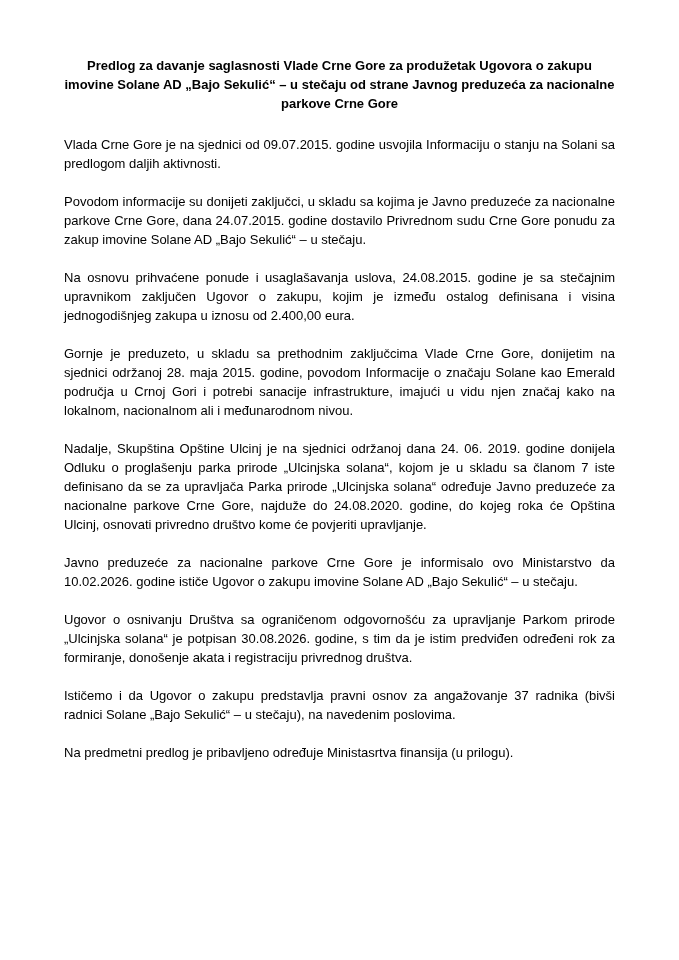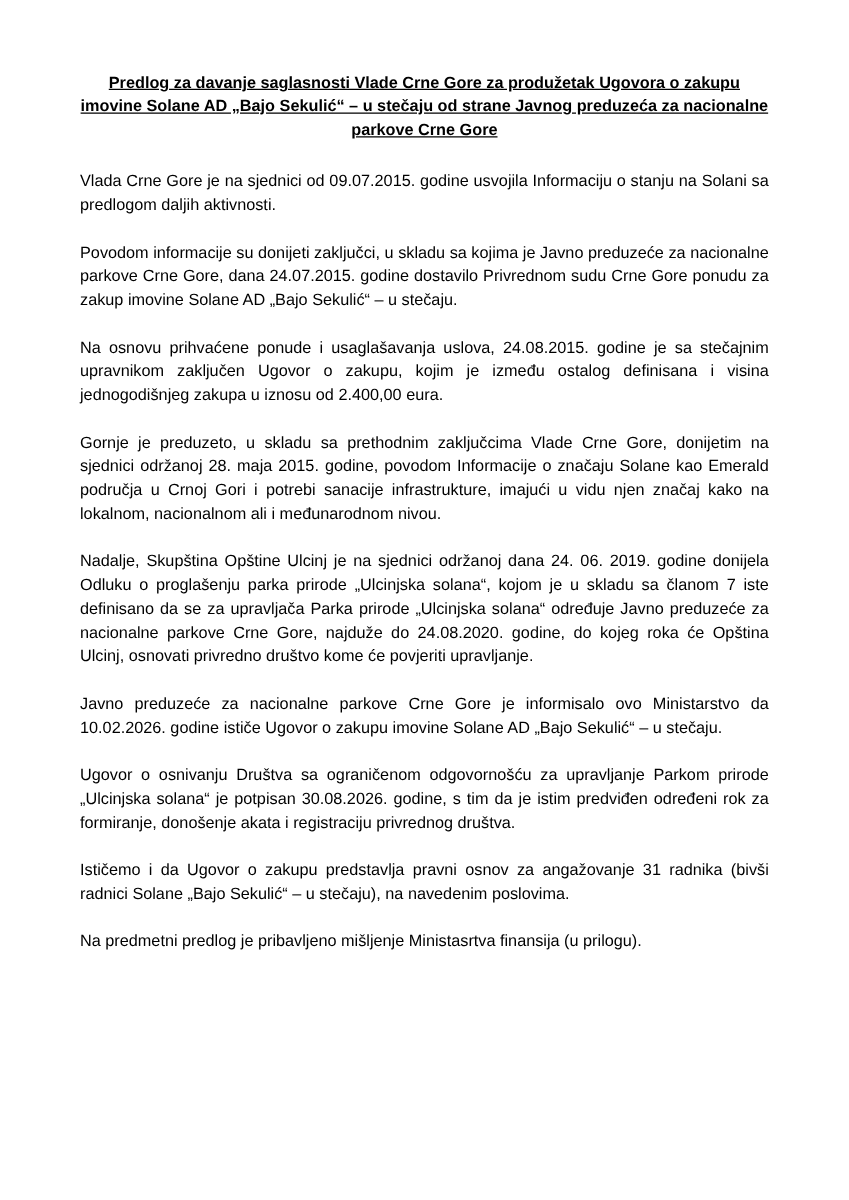--- a/index.html
+++ b/index.html
@@ -18,21 +18,20 @@
     box-sizing: border-box;
     width: 679px;
     height: 960px;
     padding: 56px 64px 40px 64px;
     background: #ffffff;
   }
   .doc-title {
     font-size: 13px;
     line-height: 19px;
     font-weight: bold;
-    text-decoration: underline;
     text-align: center;
     margin: 0 0 22px 0;
   }
   .para {
     font-size: 13px;
     line-height: 19px;
     text-align: justify;
     margin: 0 0 19px 0;
   }
 </style>
@@ -42,15 +41,15 @@
 <div class="page">
   <h1 class="doc-title">Predlog za davanje saglasnosti Vlade Crne Gore za produžetak Ugovora o zakupu imovine Solane AD „Bajo Sekulić“ – u stečaju od strane Javnog preduzeća za nacionalne parkove Crne Gore</h1>
 
   <p class="para">Vlada Crne Gore je na sjednici od 09.07.2015. godine usvojila Informaciju o stanju na Solani sa predlogom daljih aktivnosti.</p>
   <p class="para">Povodom informacije su donijeti zaključci, u skladu sa kojima je Javno preduzeće za nacionalne parkove Crne Gore, dana 24.07.2015. godine dostavilo Privrednom sudu Crne Gore ponudu za zakup imovine Solane AD „Bajo Sekulić“ – u stečaju.</p>
   <p class="para">Na osnovu prihvaćene ponude i usaglašavanja uslova, 24.08.2015. godine je sa stečajnim upravnikom zaključen Ugovor o zakupu, kojim je između ostalog definisana i visina jednogodišnjeg zakupa u iznosu od 2.400,00 eura.</p>
   <p class="para">Gornje je preduzeto, u skladu sa prethodnim zaključcima Vlade Crne Gore, donijetim na sjednici održanoj 28. maja 2015. godine, povodom Informacije o značaju Solane kao Emerald područja u Crnoj Gori i potrebi sanacije infrastrukture, imajući u vidu njen značaj kako na lokalnom, nacionalnom ali i međunarodnom nivou.</p>
   <p class="para">Nadalje, Skupština Opštine Ulcinj je na sjednici održanoj dana 24. 06. 2019. godine donijela Odluku o proglašenju parka prirode „Ulcinjska solana“, kojom je u skladu sa članom 7 iste definisano da se za upravljača Parka prirode „Ulcinjska solana“ određuje Javno preduzeće za nacionalne parkove Crne Gore, najduže do 24.08.2020. godine, do kojeg roka će Opština Ulcinj, osnovati privredno društvo kome će povjeriti upravljanje.</p>
   <p class="para">Javno preduzeće za nacionalne parkove Crne Gore je informisalo ovo Ministarstvo da 10.02.2026. godine ističe Ugovor o zakupu imovine Solane AD „Bajo Sekulić“ – u stečaju.</p>
   <p class="para">Ugovor o osnivanju Društva sa ograničenom odgovornošću za upravljanje Parkom prirode „Ulcinjska solana“ je potpisan 30.08.2026. godine, s tim da je istim predviđen određeni rok za formiranje, donošenje akata i registraciju privrednog društva.</p>
-  <p class="para">Ističemo i da Ugovor o zakupu predstavlja pravni osnov za angažovanje 31 radnika (bivši radnici Solane „Bajo Sekulić“ – u stečaju), na navedenim poslovima.</p>
-  <p class="para">Na predmetni predlog je pribavljeno mišljenje Ministasrtva finansija (u prilogu).</p>
+  <p class="para">Ističemo i da Ugovor o zakupu predstavlja pravni osnov za angažovanje 37 radnika (bivši radnici Solane „Bajo Sekulić“ – u stečaju), na navedenim poslovima.</p>
+  <p class="para">Na predmetni predlog je pribavljeno određuje Ministasrtva finansija (u prilogu).</p>
 </div>
 
 </body></html>

